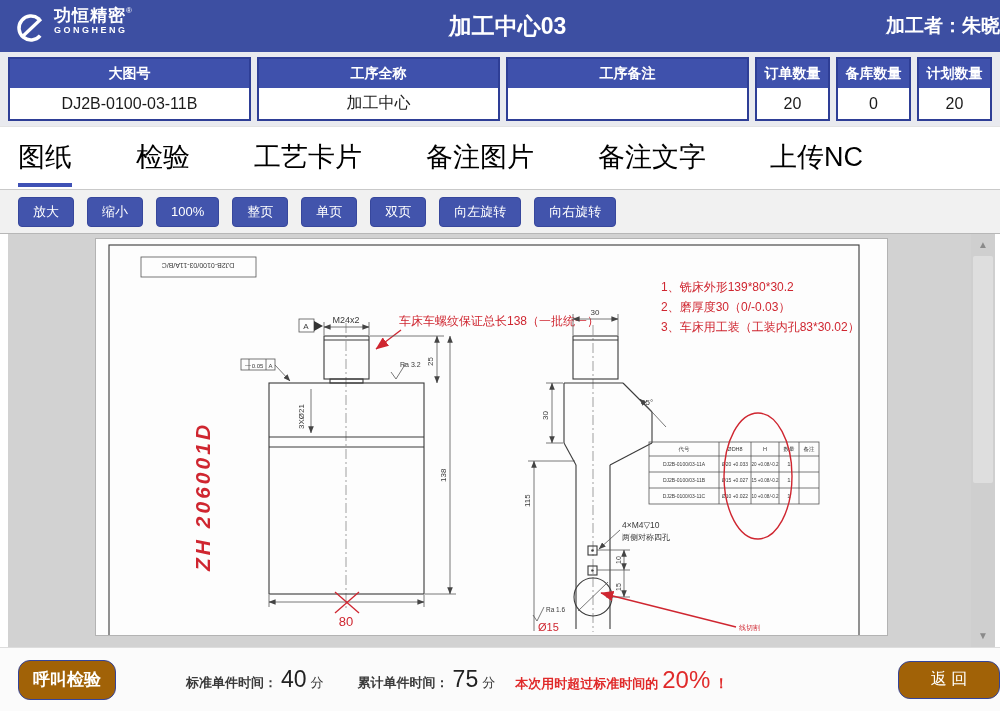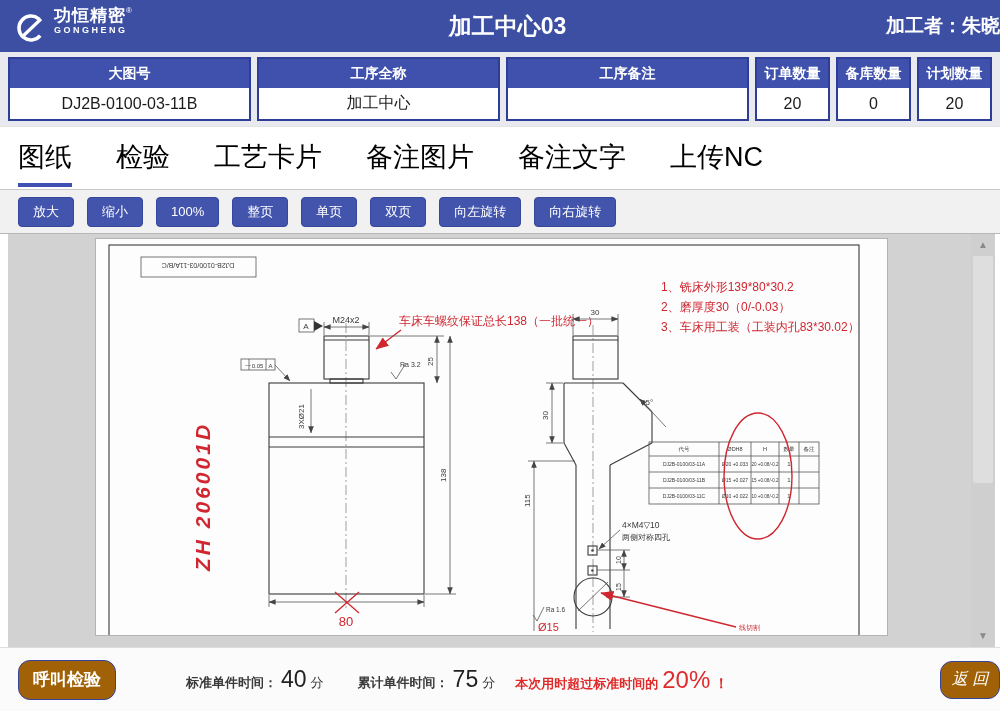--- a/index.html
+++ b/index.html
@@ -18,21 +18,21 @@
   .hdr-op { margin-left:auto; font-size:19px; font-weight:bold; }
 
   
   .info { height:74px; background:#e9eaef; display:flex; gap:6px; padding:5px 8px; }
   .cell { flex:0 0 243px; border:2px solid #2e3e96; background:#fff; display:flex; flex-direction:column; }
   .cell.small { flex:0 0 75px; }
   .cell-h { height:29px; background:#3f51ac; color:#fff; font-size:14px; font-weight:bold; display:flex; align-items:center; justify-content:center; }
   .cell-v { flex:1; display:flex; align-items:center; justify-content:center; font-size:16px; color:#1b1b1b; }
 
   
-  .tabs { height:64px; background:#fff; display:flex; align-items:flex-end; gap:44px; padding:0 0 2px 18px; border-bottom:1px solid #c9c9c9; border-top:1px solid #e3e3e3; }
+  .tabs { height:64px; background:#fff; display:flex; align-items:flex-end; gap:64px; padding:0 0 2px 18px; border-bottom:1px solid #c9c9c9; border-top:1px solid #e3e3e3; }
   .tab { font-size:27px; color:#000; font-weight:500; padding-bottom:8px; border-bottom:4px solid transparent; cursor:pointer; }
   .tab.active { border-bottom-color:#3f51b5; }
 
   
   .tbar { height:44px; background:#f1f1f1; display:flex; align-items:center; gap:13px; padding-left:18px; border-bottom:1px solid #b7b7b7; }
   .tbtn { height:30px; padding:0 14px; background:#4254ac; color:#fff; border:1px solid #37479c; border-radius:4px; font-size:13px; font-family:inherit; cursor:pointer; }
 
   
   .viewer-wrap { height:413px; background:#fff; padding:0 5px 0 8px; }
   .viewer { position:relative; width:100%; height:100%; background:#d2d2d2; overflow:hidden; }
@@ -55,21 +55,21 @@
   .btn-blue { background:#a16207; color:#fff; border:1px solid #34449b; border-radius:12px; font-family:inherit; cursor:pointer; }
   .btn-call { margin-left:18px; height:40px; padding:0 14px; font-size:17px; font-weight:bold; }
   .time-group { display:flex; align-items:baseline; margin-left:70px; }
   .time-label { font-size:13px; color:#3a3a3a; font-weight:bold; }
   .time-value { font-size:23px; color:#222; margin:0 4px; }
   .time-unit { font-size:13px; color:#3a3a3a; }
   .warn { display:flex; align-items:baseline; margin-left:20px; color:#e02a2a; }
   .warn-prefix { font-size:13px; font-weight:bold; }
   .warn-value { font-size:24px; margin:0 4px; }
   .warn-suffix { font-size:14px; font-weight:bold; }
-  .btn-back { margin-left:auto; width:60px; height:38px; font-size:16px;font-style:italic; }
+  .btn-back { margin-left:auto; width:102px; height:38px; font-size:16px; }
   .btn-finish { margin-left:28px; margin-right:18px; width:78px; height:38px; font-size:16px; }
 </style>
 </head>
 <body>
 
 <div class="hdr">
   <div class="logo">
     <svg width="34" height="34" viewBox="0 0 34 34">
       <circle cx="17" cy="17" r="12" stroke="#fff" stroke-width="3.5" fill="none" stroke-dasharray="57 18" transform="rotate(40 17 17)"></circle>
       <path d="M8 26 L27 8" stroke="#fff" stroke-width="3.2"></path>

